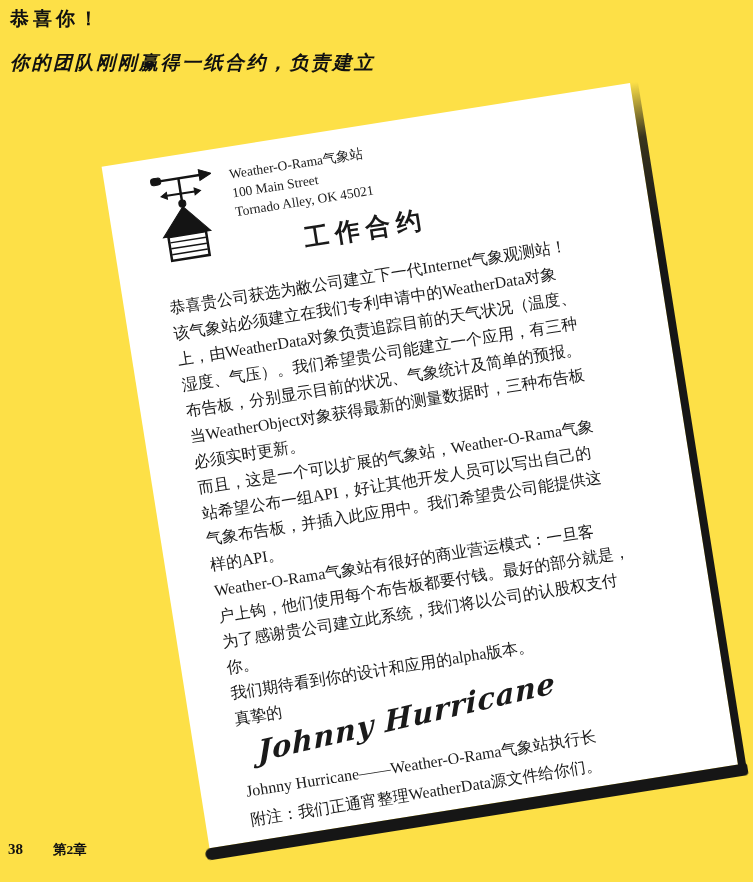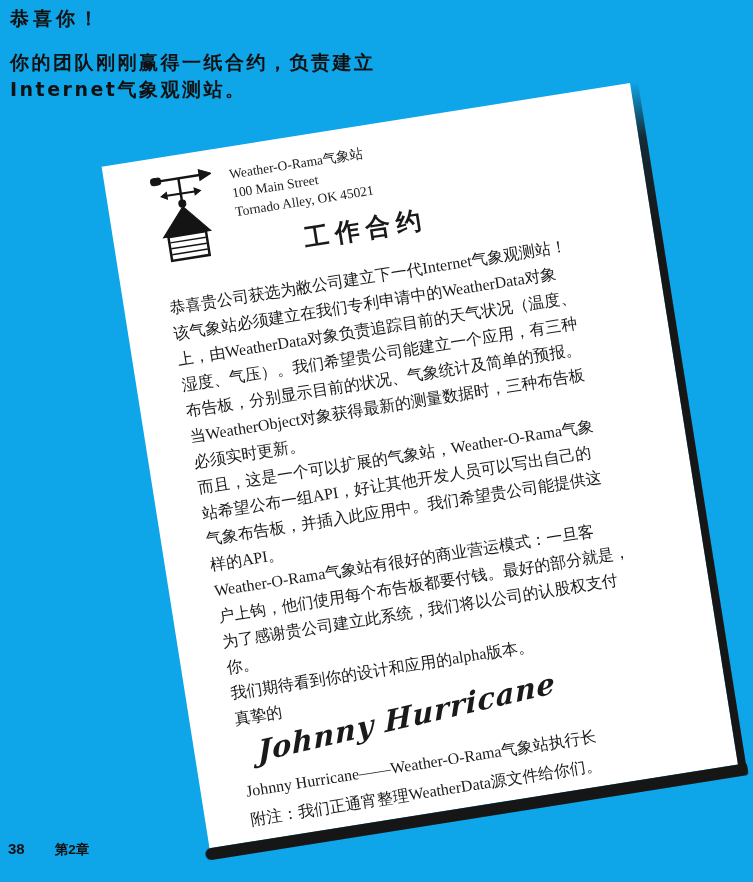--- a/index.html
+++ b/index.html
@@ -1,30 +1,30 @@
 <!DOCTYPE html>
 <html><head>
 <meta charset="utf-8">
 <style>
   * { margin:0; padding:0; box-sizing:border-box; }
   html,body { background:#ffffff; }
   .page {
     position:relative; width:753px; height:882px;
-    background:#0ea5e9; overflow:hidden; color:#1a1a1a;
+    background:#fde047; overflow:hidden; color:#1a1a1a;
   }
 
   
   .intro {
     position:absolute; left:10px; top:6px;
     font-family:"DejaVu Sans","Liberation Sans",sans-serif;
     font-weight:bold; color:#111;
   }
   .intro-greeting { font-size:19px; letter-spacing:4px; }
   .intro-block { margin-top:17px; }
-  .intro-line { font-size:19px; line-height:27px; letter-spacing:2.5px; }
+  .intro-line { font-size:19px; line-height:27px; letter-spacing:2.5px;font-style:italic; }
 
   
   .letter {
     position:absolute; left:95px; top:83px; width:535px; height:690px;
     background:#ffffff;
     transform:rotate(-9deg); transform-origin:top right;
     padding:16px 38px 0 45px;
     font-family:"Liberation Serif","DejaVu Serif",serif;
     color:#1a1a1a;
   }
@@ -55,35 +55,34 @@
     font-size:29px; font-style:italic; font-weight:bold;
     transform:rotate(-4deg) skewX(-12deg); transform-origin:left center;
     letter-spacing:1px;
   }
   .signoff { margin-top:6px; line-height:29px; }
   .ps { line-height:29px; }
 
   
   .footer {
     position:absolute; left:8px; top:840px;
-    font-family:Liberation Sans, sans-serif; color:#111;
+    font-family:Liberation Serif, serif; color:#111;
   }
   .pageno { font-size:15px; font-weight:bold; }
   .chapter { font-size:13.5px; font-weight:bold; margin-left:30px; }
 </style>
 </head>
 <body>
 
 <div class="page">
 
   <div class="intro">
     <div class="intro-greeting">恭喜你！</div>
     <div class="intro-block">
       <div class="intro-line">你的团队刚刚赢得一纸合约，负责建立</div>
-      <div class="intro-line">Internet气象观测站。</div>
     </div>
   </div>
 
   <div class="letter">
     <div class="edge-right"></div>
     <div class="edge-bottom"></div>
 
     <div class="letterhead">
       <svg class="vane" viewBox="0 0 62 100" xmlns="http://www.w3.org/2000/svg">
         <g stroke="#141414" fill="#141414">

